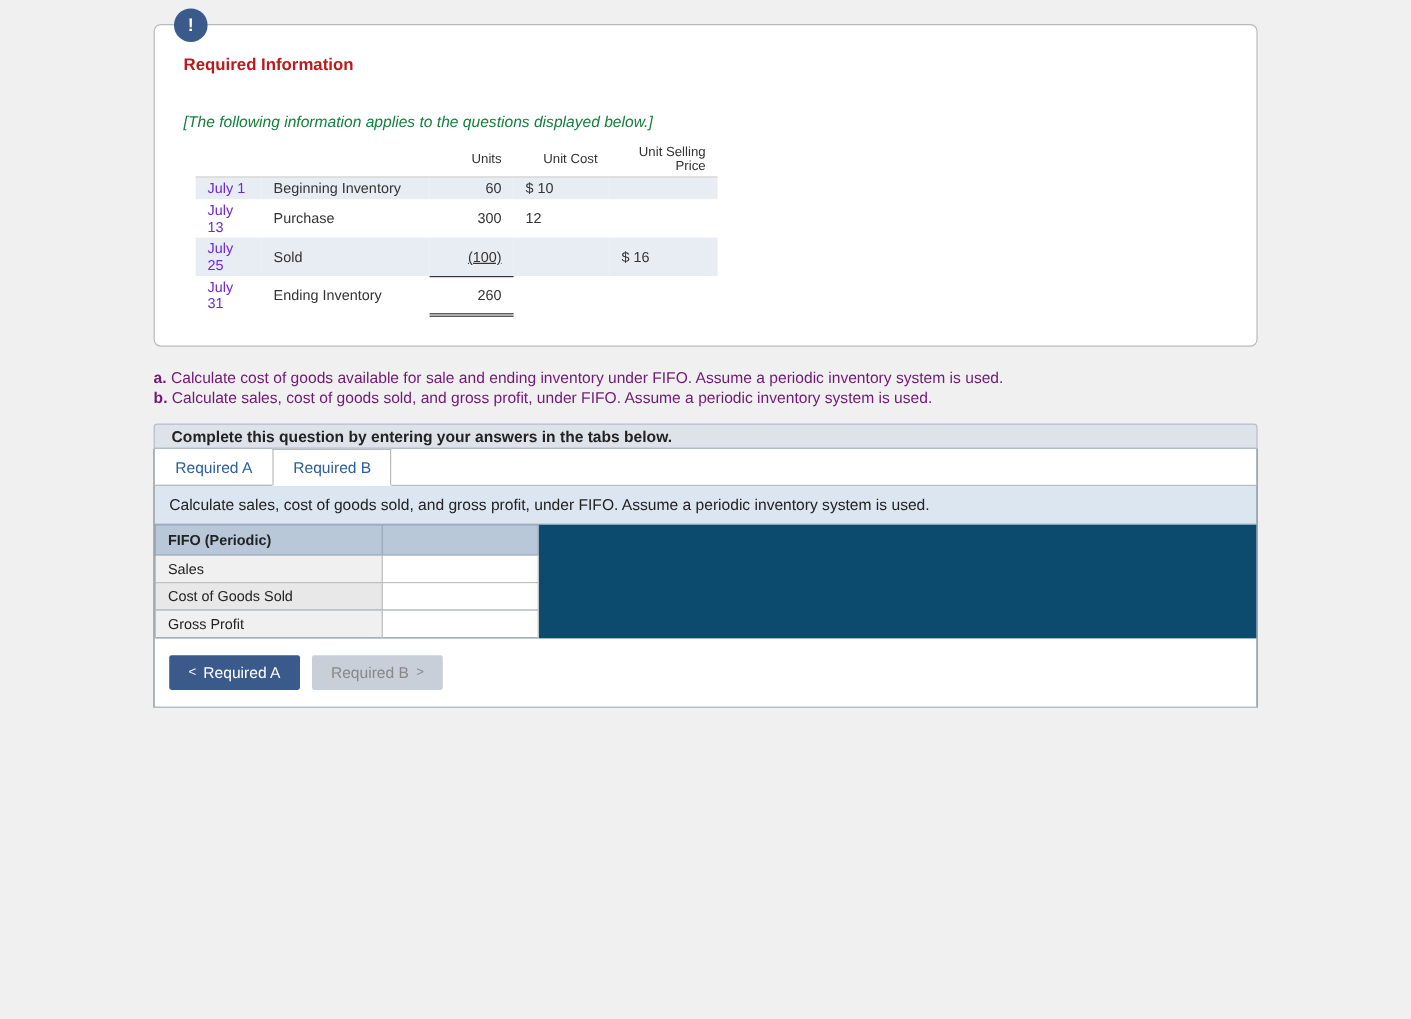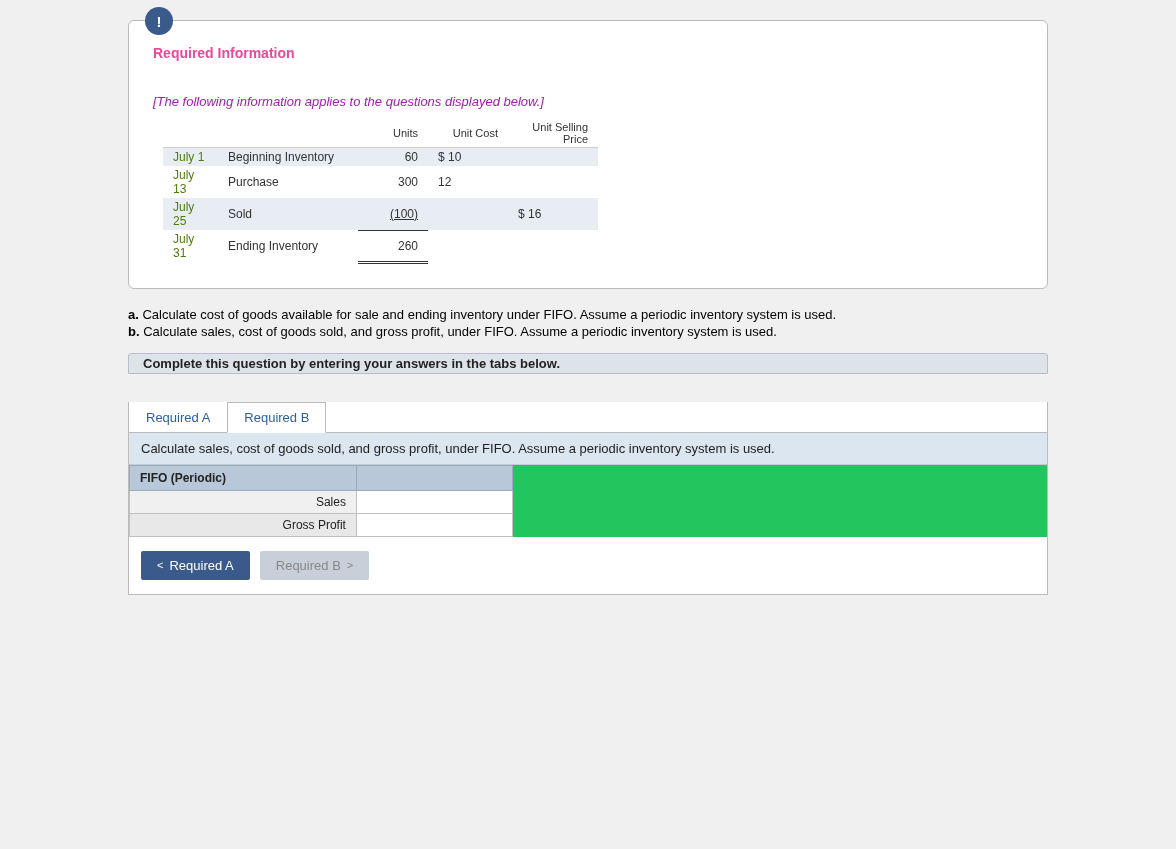--- a/index.html
+++ b/index.html
@@ -38,29 +38,29 @@
       display: flex;
       align-items: center;
       justify-content: center;
       color: #fff;
       font-weight: bold;
       font-size: 15px;
     }
 
     .info-title {
       font-weight: bold;
-      color: #ec4899;
+      color: #b91c1c;
       margin-bottom: 6px;
       margin-top: 4px;
       font-size: 14px;
     }
 
     .info-subtitle {
       font-style: italic;
-      color: #a21caf;
+      color: #15803d;
       margin-bottom: 10px;
       font-size: 13px;
       margin-top: 33px;
     }
 
     .info-desc {
       color: #2c4a7c;
       margin-bottom: 14px;
       font-size: 13px;
     }
@@ -86,21 +86,21 @@
       width: 180px;
     }
 
     .transaction-table td {
       padding: 2px 10px;
       color: #333;
     }
 
     .transaction-table td.date-col {
       width: 55px;
-      color: #4d7c0f;
+      color: #6d28d9;
     }
 
     .transaction-table td.desc-col {
       width: 140px;
     }
 
     .transaction-table td.units-col {
       text-align: right;
       width: 70px;
     }
@@ -134,40 +134,39 @@
     }
 
     .required-section .req-title {
       font-weight: bold;
       margin-bottom: 4px;
     }
 
     .required-section p {
       font-size: 13px;
       margin-bottom: 2px;
-      color: #000000;
+      color: #701a75;
     }
 
     
     .complete-box {
       background: #dde3e8;
       border: 1px solid #bbc;
       padding: 2px 14px;
       margin-bottom: 0;
       font-weight: bold;
       font-size: 13px;
       border-radius: 3px 3px 0 0;
     }
 
     
     .tabs-container {
       border: 1px solid #bbb;
       border-top: none;
-      background: #22c55e;
-      margin-top: 28px;
+      background: #0c4a6e;
     }
 
     .tabs-header {
       display: flex;
       border-bottom: 1px solid #bbb;
       background: #fff;
     }
 
     .tab {
       padding: 7px 16px;
@@ -200,21 +199,21 @@
       background: #dce6f0;
       padding: 8px 12px;
       font-size: 13px;
       color: #222;
       border-bottom: 1px solid #c0ccd8;
     }
 
     
     .fifo-table {
       border-collapse: collapse;
-      width: 384px;
+      width: 320px;
       margin: 0;
     }
 
     .fifo-table th {
       background: #b8c8d8;
       padding: 5px 10px;
       font-size: 12px;
       font-weight: bold;
       text-align: left;
       border: 1px solid #9ab;
@@ -227,21 +226,20 @@
 
     .fifo-table td {
       padding: 4px 10px;
       border: 1px solid #c0c0c0;
       font-size: 12px;
     }
 
     .fifo-table td.label-cell {
       background: #f0f0f0;
       width: 160px;
-      text-align: right;
     }
 
     .fifo-table td.input-cell {
       background: #fff;
       width: 110px;
     }
 
     .fifo-table input {
       border: none;
       outline: none;
@@ -374,20 +372,24 @@
             <th>FIFO (Periodic)</th>
             <th class="value-header"></th>
           </tr>
         </thead>
         <tbody>
           <tr>
             <td class="label-cell">Sales</td>
             <td class="input-cell"><input type="text" value="" style=""></td>
           </tr>
           <tr>
+            <td class="label-cell">Cost of Goods Sold</td>
+            <td class="input-cell"><input type="text" value="" style=""></td>
+          </tr>
+          <tr>
             <td class="label-cell">Gross Profit</td>
             <td class="input-cell"><input type="text" value="" style=""></td>
           </tr>
         </tbody>
       </table>
 
       <div class="nav-buttons">
         <button class="btn-required-a">
           <span class="chevron">&lt;</span>
           <span>Required A</span>

